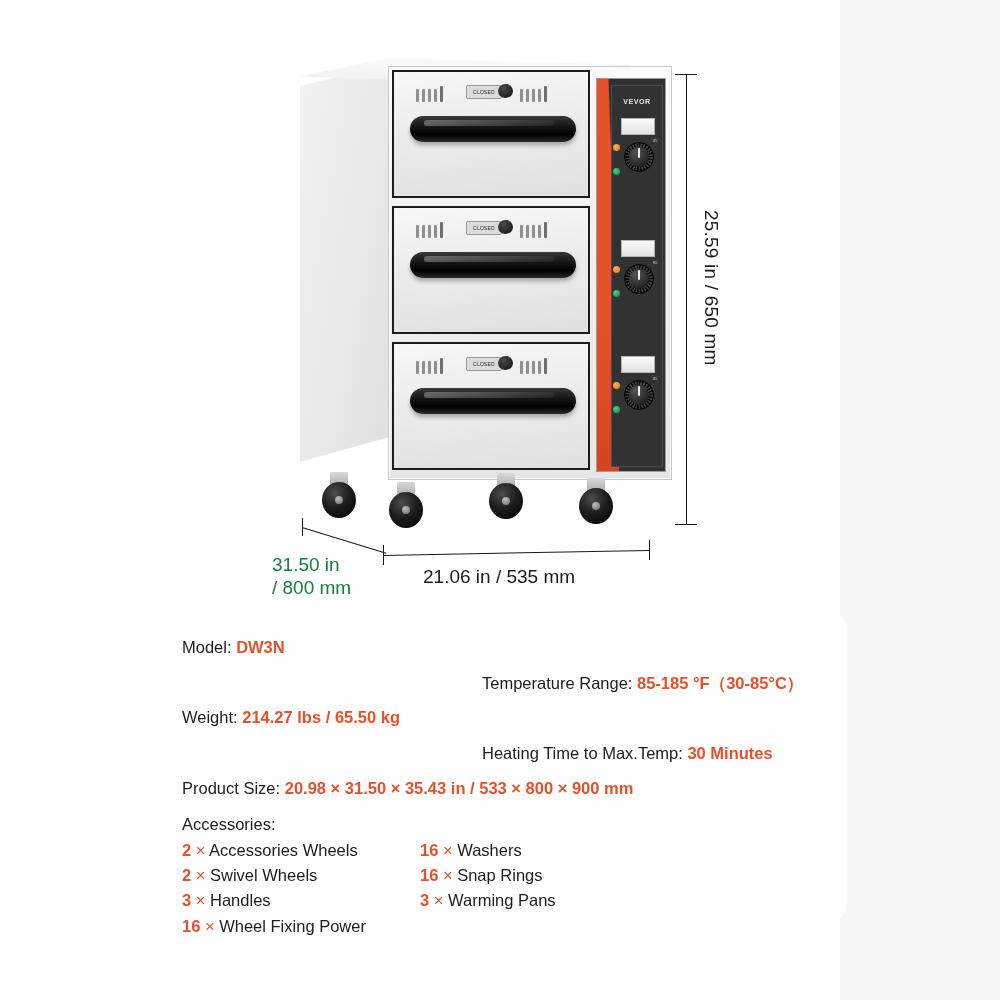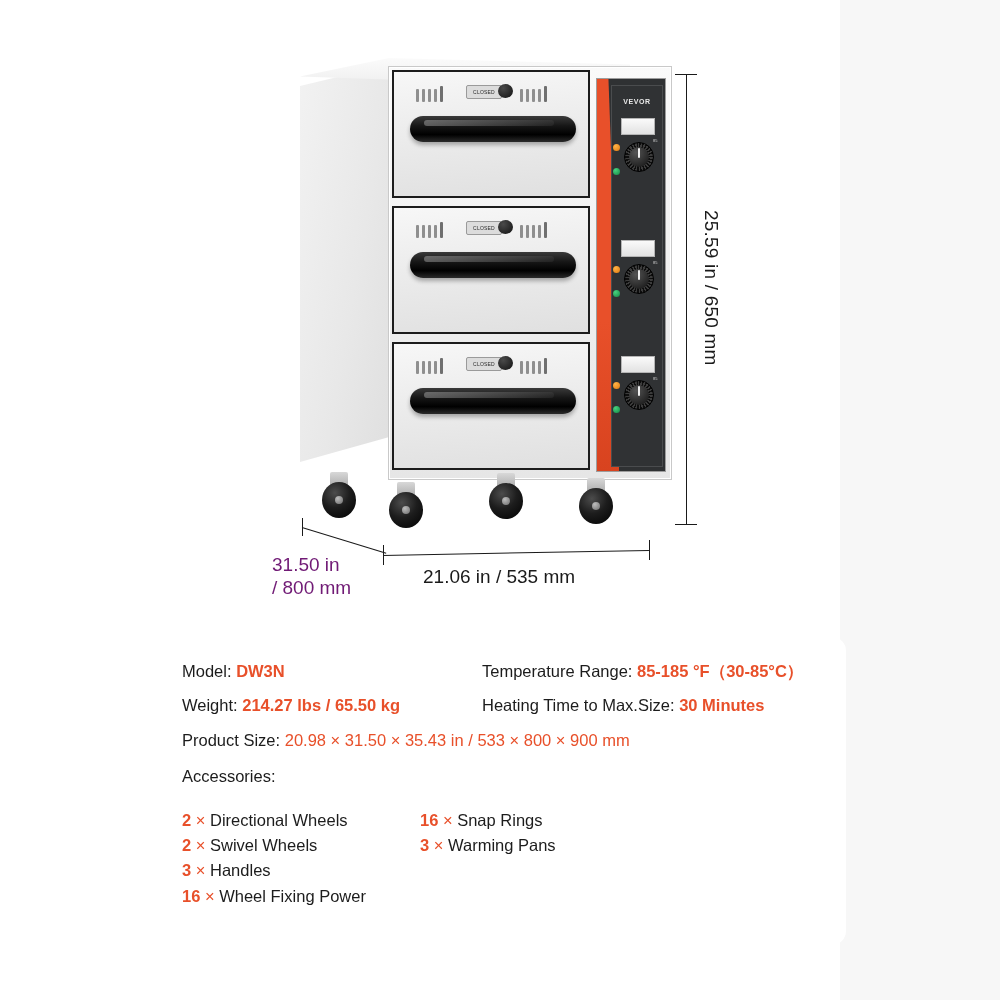--- a/index.html
+++ b/index.html
@@ -305,71 +305,71 @@
     width: 88px; height: 1px;
     background: #1a1a1a;
     transform: rotate(17deg);
     transform-origin: left center;
   }
   .dim-cap.d-left { left: 302px; top: 518px; width: 1px; height: 18px; }
   .dim-label-d {
     position: absolute;
     left: 272px; top: 553px;
     font-size: 19px;
-    color: #701a75;
+    color: #15803d;
     line-height: 1.22;
     white-space: nowrap;
   }
 
   
   .spec-card {
     position: absolute;
-    left: 152px; top: 637px;
+    left: 152px; top: 613px;
     width: 694px; height: 308px;
     background: #ffffff;
     border-radius: 14px;
     box-sizing: border-box;
     padding: 24px 30px 20px 30px;
   }
   .spec-grid {
     position: relative;
     width: 100%;
   }
   .spec-row {
     display: flex;
     margin-bottom: 13px;
   }
   .spec-col {
     flex: 0 0 auto;
   }
   .spec-col.left { width: 300px; }
-  .spec-col.right { width: 340px; }
+  .spec-col.right { width: 340px; margin-top: 36px; }
   .spec-line {
     font-size: 16.5px;
     color: #1c1c1c;
     white-space: nowrap;
     line-height: 1.3;
   }
   .spec-line .val {
     color: #e8502a;
     font-weight: bold;
   }
   .spec-full {
     font-size: 16.5px;
     color: #1c1c1c;
     white-space: nowrap;
     margin-bottom: 16px;
     line-height: 1.3;
   }
-  .spec-full .val { color: #e8502a; font-weight: normal; }
+  .spec-full .val { color: #e8502a; font-weight: bold; }
 
   .acc-title {
     font-size: 16.5px;
     color: #1c1c1c;
-    margin-bottom: 22px;
+    margin-bottom: 4px;
   }
   .acc-grid {
     display: flex;
   }
   .acc-col { width: 238px; }
   .acc-item {
     font-size: 16.5px;
     color: #1c1c1c;
     line-height: 1.52;
     white-space: nowrap;
@@ -552,39 +552,39 @@
 
       <div class="spec-row">
         <div class="spec-col left">
           <div class="spec-line">
             <span>Weight:</span>
             <span class="val">214.27 lbs / 65.50 kg</span>
           </div>
         </div>
         <div class="spec-col right">
           <div class="spec-line">
-            <span>Heating Time to Max.Size:</span>
+            <span>Heating Time to Max.Temp:</span>
             <span class="val">30 Minutes</span>
           </div>
         </div>
       </div>
 
       <div class="spec-full">
         <span>Product Size:</span>
         <span class="val">20.98 × 31.50 × 35.43 in / 533 × 800 × 900 mm</span>
       </div>
 
       <div class="acc-title">Accessories:</div>
 
       <div class="acc-grid">
         <div class="acc-col">
           <div class="acc-item">
             <span class="qty">2</span>
             <span class="mult">×</span>
-            <span>Directional Wheels</span>
+            <span>Accessories Wheels</span>
           </div>
           <div class="acc-item">
             <span class="qty">2</span>
             <span class="mult">×</span>
             <span>Swivel Wheels</span>
           </div>
           <div class="acc-item">
             <span class="qty">3</span>
             <span class="mult">×</span>
             <span>Handles</span>
@@ -593,20 +593,25 @@
             <span class="qty">16</span>
             <span class="mult">×</span>
             <span>Wheel Fixing Power</span>
           </div>
         </div>
 
         <div class="acc-col">
           <div class="acc-item">
             <span class="qty">16</span>
             <span class="mult">×</span>
+            <span>Washers</span>
+          </div>
+          <div class="acc-item">
+            <span class="qty">16</span>
+            <span class="mult">×</span>
             <span>Snap Rings</span>
           </div>
           <div class="acc-item">
             <span class="qty">3</span>
             <span class="mult">×</span>
             <span>Warming Pans</span>
           </div>
         </div>
       </div>
 

